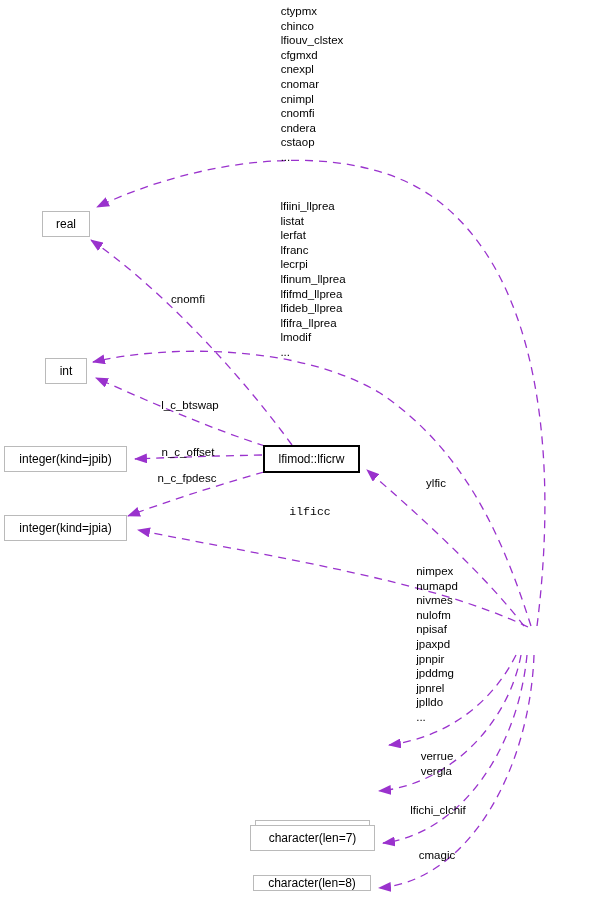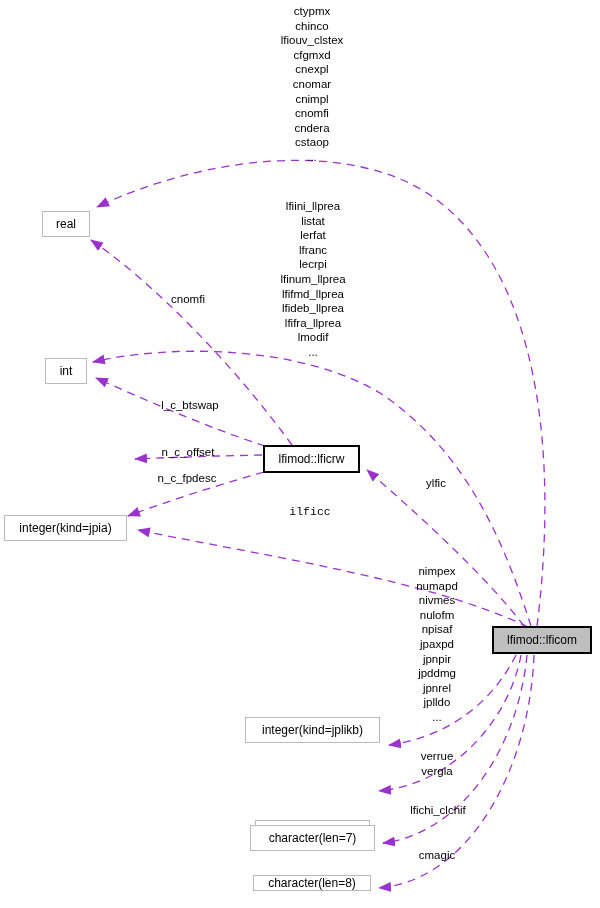--- a/index.html
+++ b/index.html
@@ -34,21 +34,20 @@
   }
   .node.main {
     border: 2px solid #000000;
     background: #bfbfbf;
   }
   .edge-label {
     position: absolute;
     transform: translateX(-50%);
     font-size: 11.5px;
     line-height: 14.6px;
-    text-align: center;
     white-space: pre-line;
   }
 </style>
 </head>
 <body>
 
 <div id="stage">
 
   <svg id="edges" viewBox="0 0 600 908" xmlns="http://www.w3.org/2000/svg">
     <defs>
@@ -69,28 +68,27 @@
       <path d="M 265,446 C 212,429 152,403 96,378" marker-end="url(#arrow)"></path>
       <path d="M 262,455 C 215,456 178,457 135,459" marker-end="url(#arrow)"></path>
       <path d="M 264,472 C 215,486 168,501 128,516" marker-end="url(#arrow)"></path>
     </g>
   </svg>
 
   <div class="node" style="left:42px; top:211px; width:48px; height:26px;">real</div>
 
   <div class="node" style="left:45px; top:358px; width:42px; height:26px;">int</div>
 
+  <div class="node" style="left:4px; top:446px; width:123px; height:26px;">integer(kind=jpib)</div>
 
   <div class="node outlined" style="left:263px; top:445px; width:97px; height:28px;">lfimod::lficrw</div>
 
   <div class="node" style="left:4px; top:515px; width:123px; height:26px;">integer(kind=jpia)</div>
 
-  <div class="node main" style="left:492px; top:626px; width:100px; height:28px;">lfimod::lficom</div>
 
-  <div class="node" style="left:245px; top:717px; width:135px; height:26px;">integer(kind=jplikb)</div>
 
   <div class="node" style="left:255px; top:776px; width:115px; height:25px;margin-top:44px;">real(kind=jpdblr)</div>
 
   <div class="node" style="left:250px; top:825px; width:125px; height:26px;">character(len=7)</div>
 
   <div class="node" style="left:253px; top:875px; width:118px; height:16px;">character(len=8)</div>
 
   <div class="edge-label" style="left:312px; top:4px;">ctypmx
 chinco
 lfiouv_clstex

